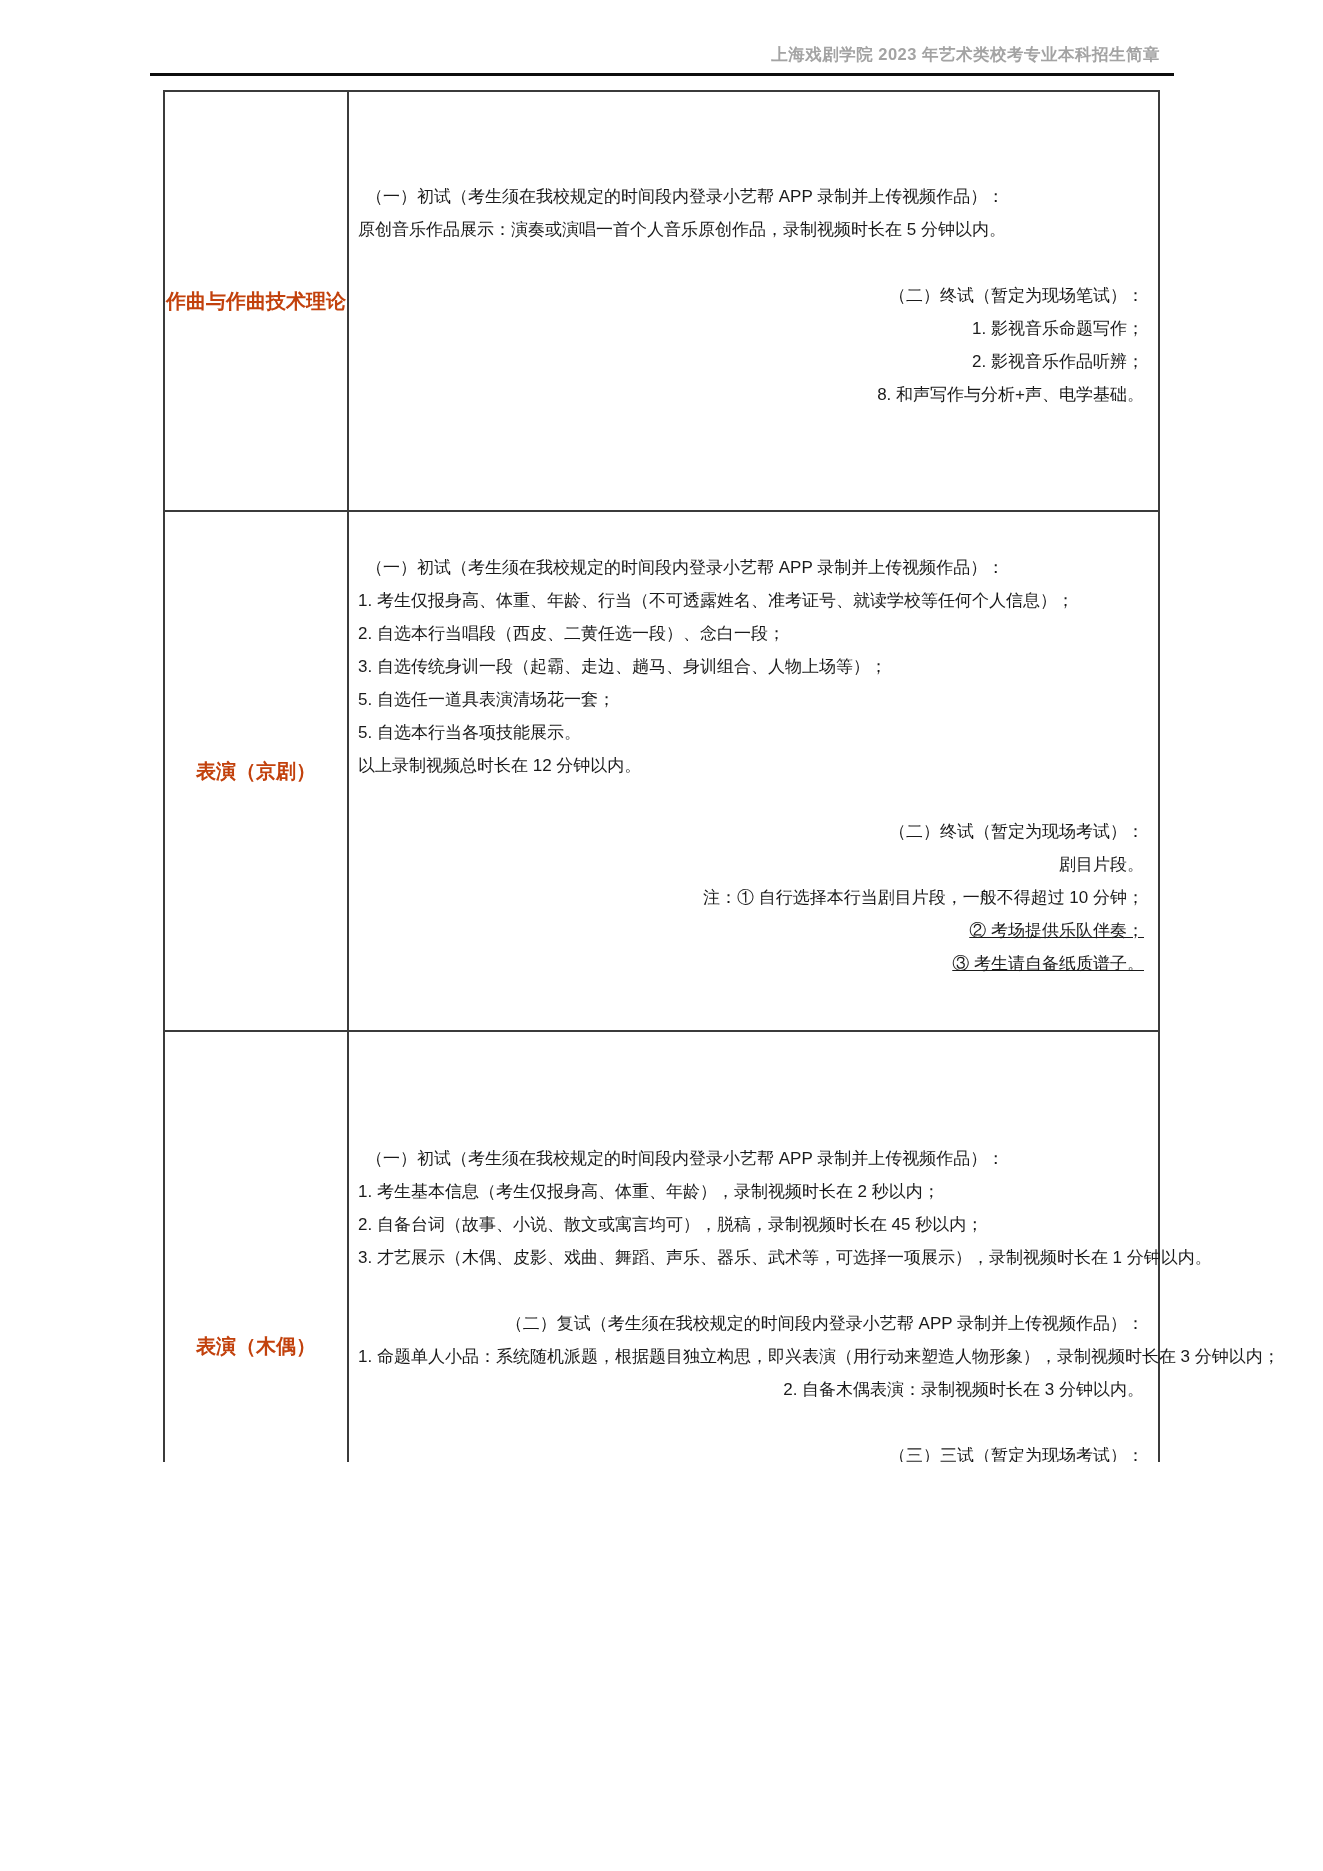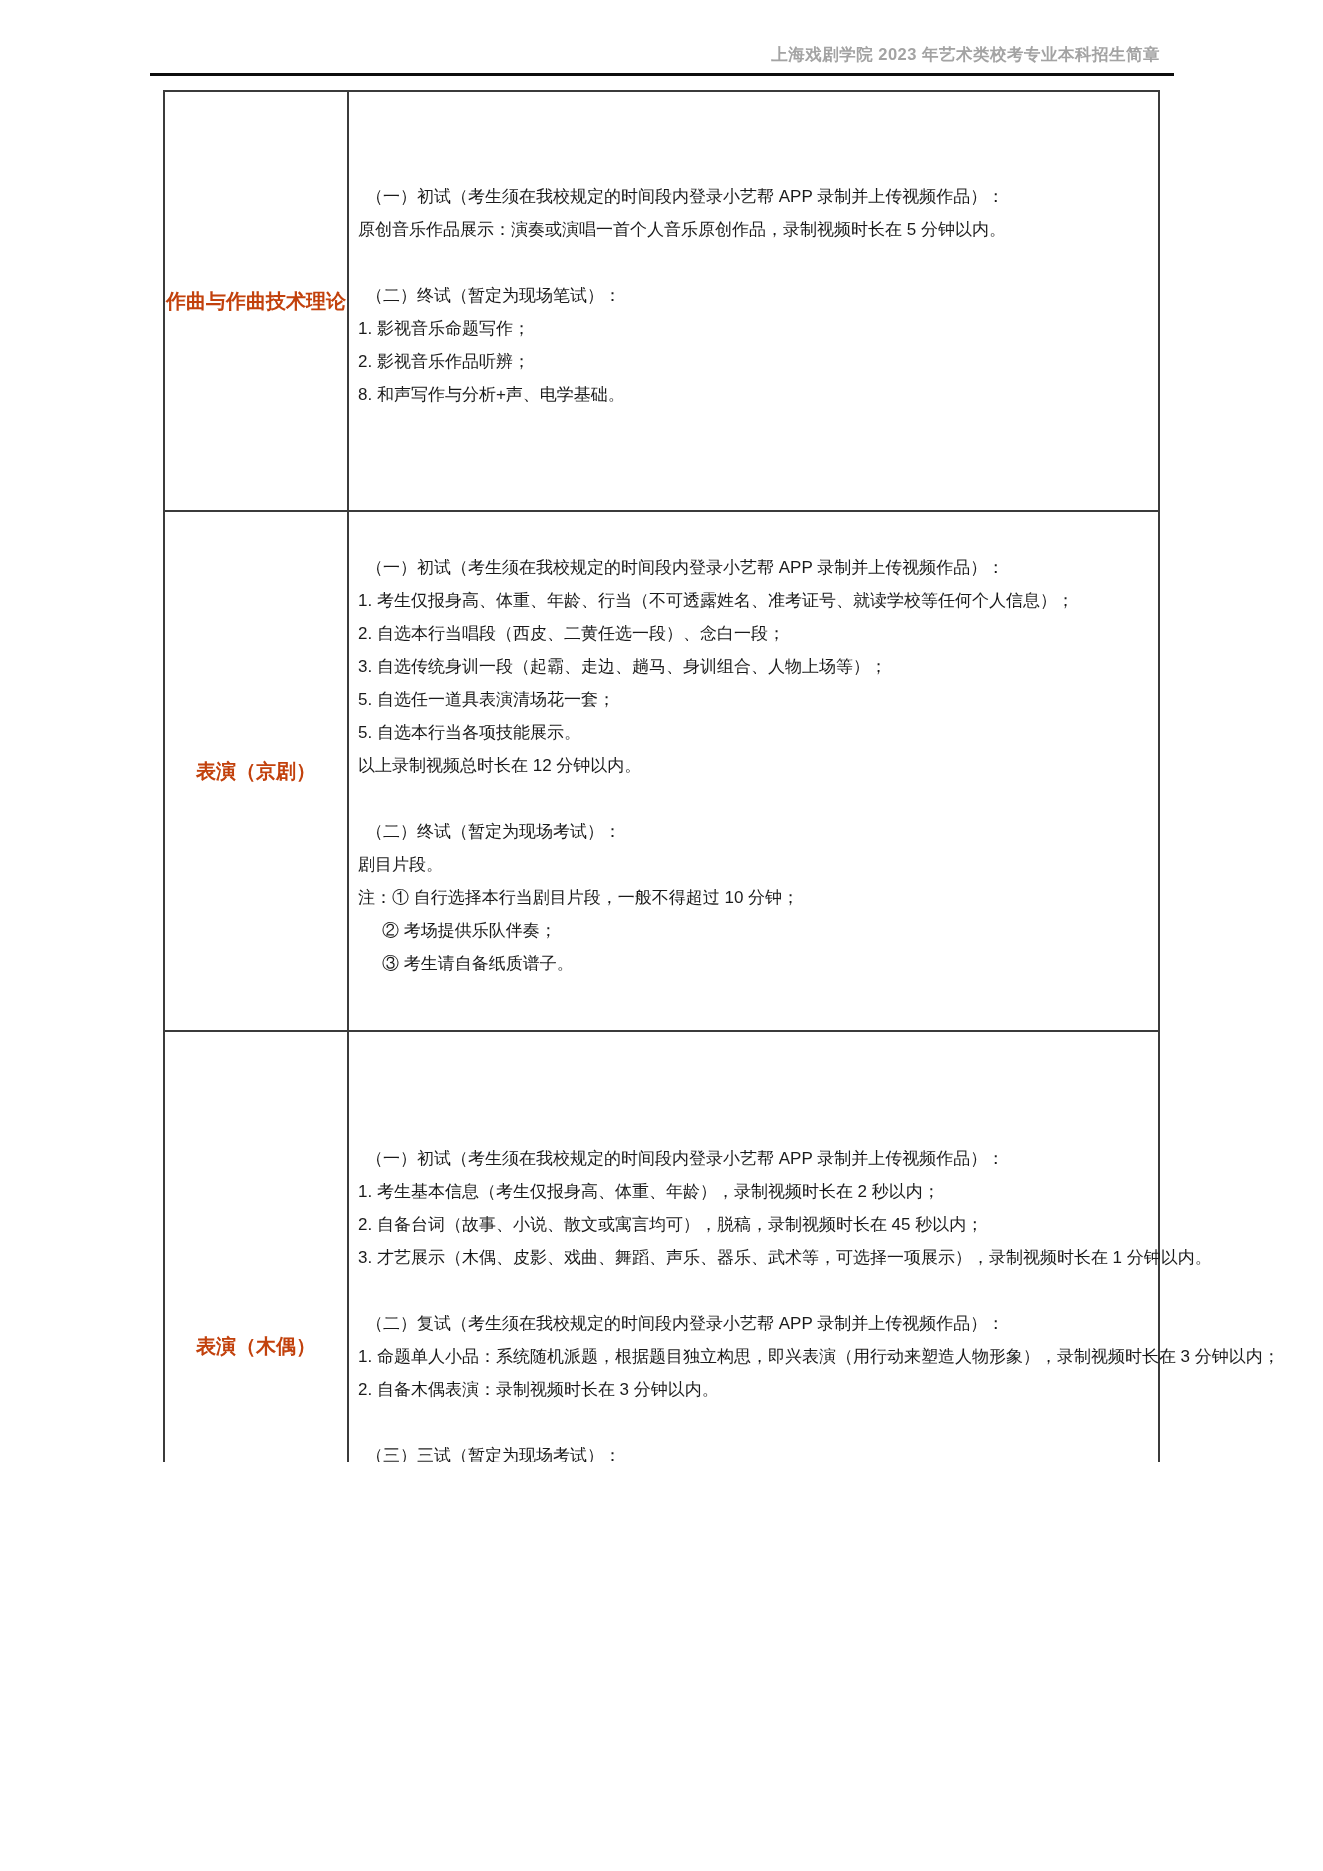--- a/index.html
+++ b/index.html
@@ -49,30 +49,30 @@
   .major-cell{
     width:180px;
     text-align:center;
     font-weight:bold;
     font-size:20px;
     color:#c2410c;
   }
   .content-cell{
     padding:20px 14px 32px 9px;
   }
-  .block + .block{margin-top:33px;}
+  .block + .block{margin-top:33px;text-align:right;}
   p.line{
     margin:0;
     font-size:17px;
     line-height:33px;
     color:#1a1a1a;
     white-space:nowrap;
   }
   p.kind-section{padding-left:8px;}
-  p.kind-sub{padding-left:24px;}
+  p.kind-sub{padding-left:24px;text-decoration:underline;}
   .footer{
     position:absolute;
     top:1756px;
     left:0;
     width:100%;
     text-align:center;
     font-size:12px;
     font-weight:bold;
     color:#111111;
   }

